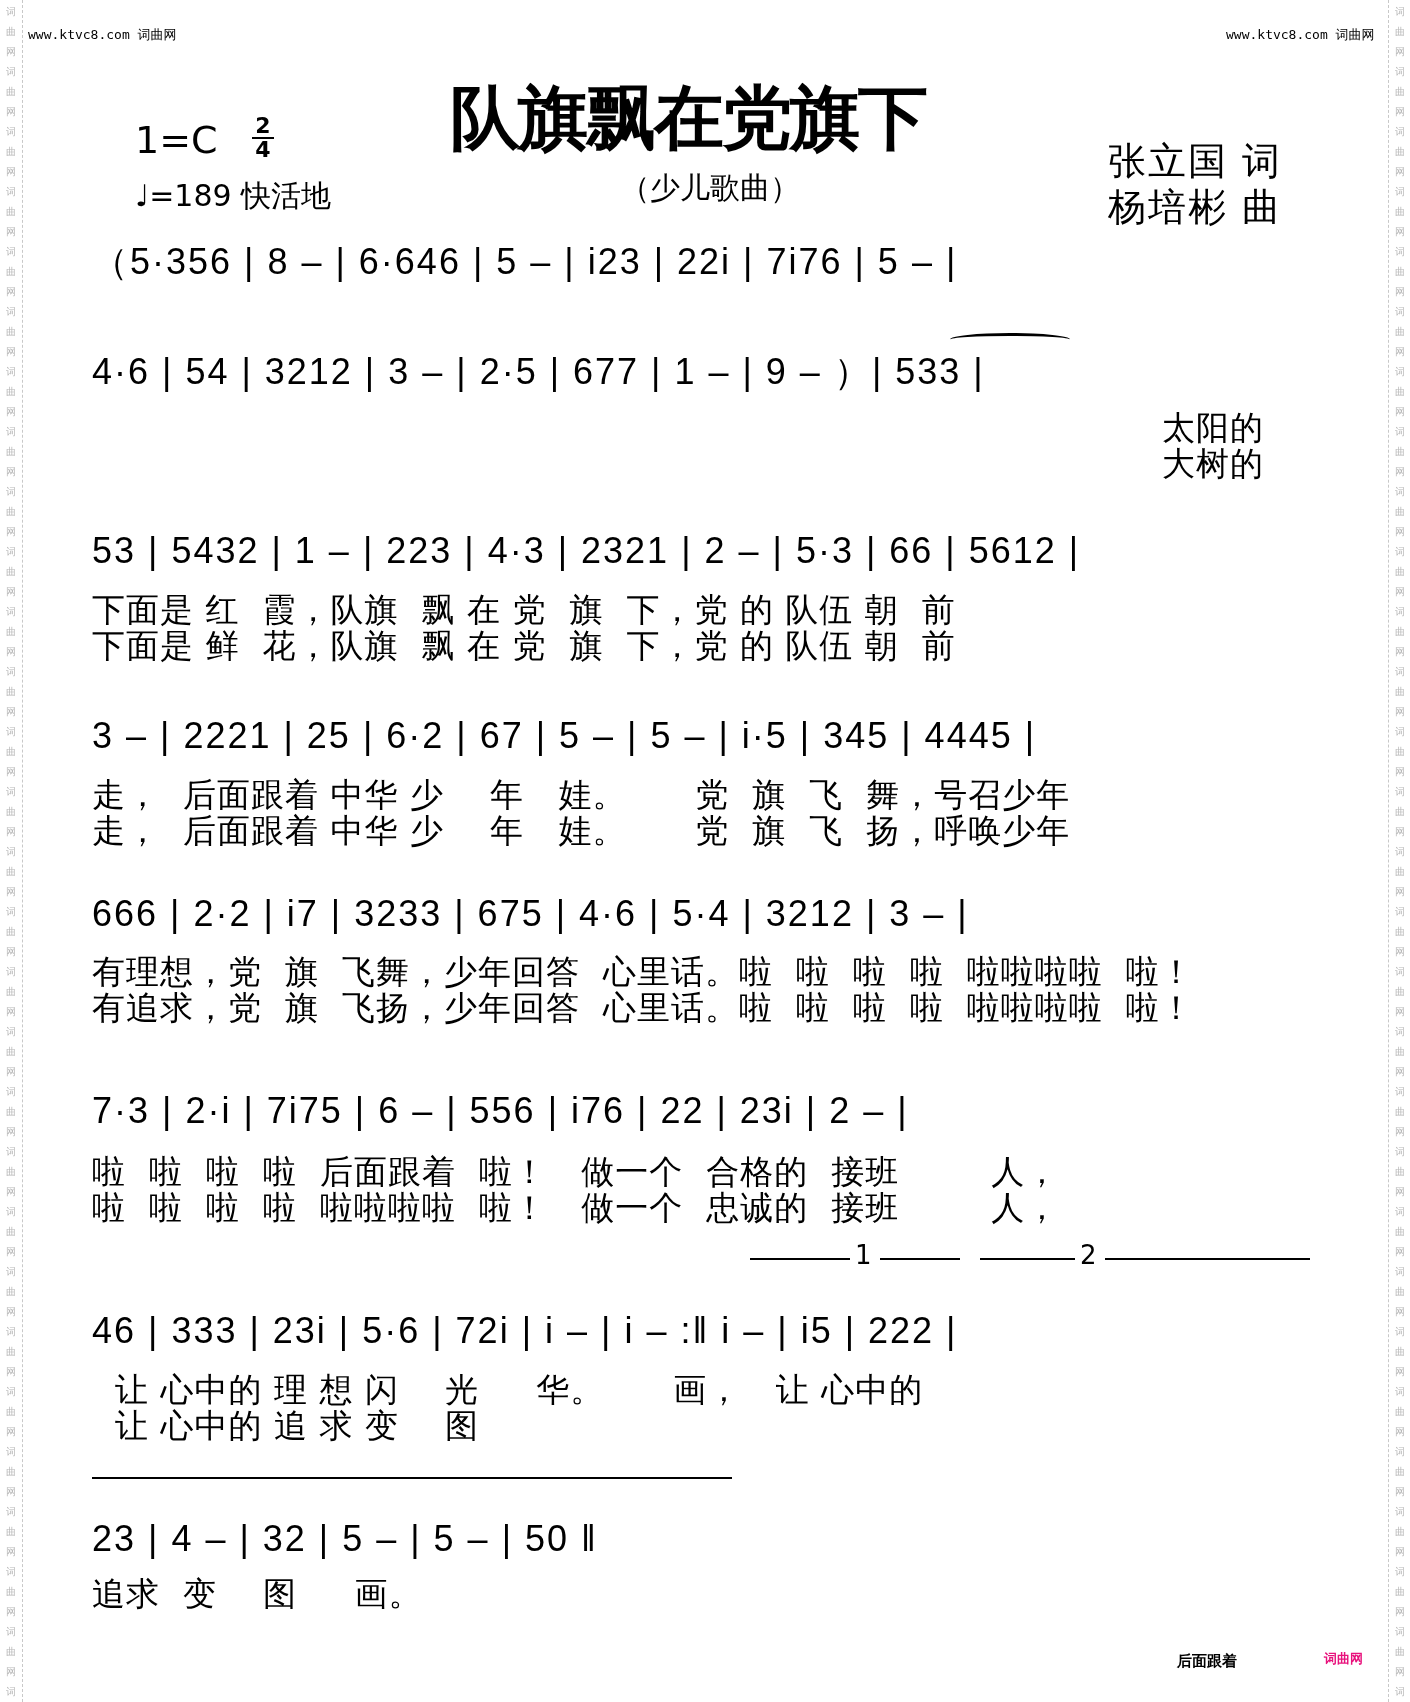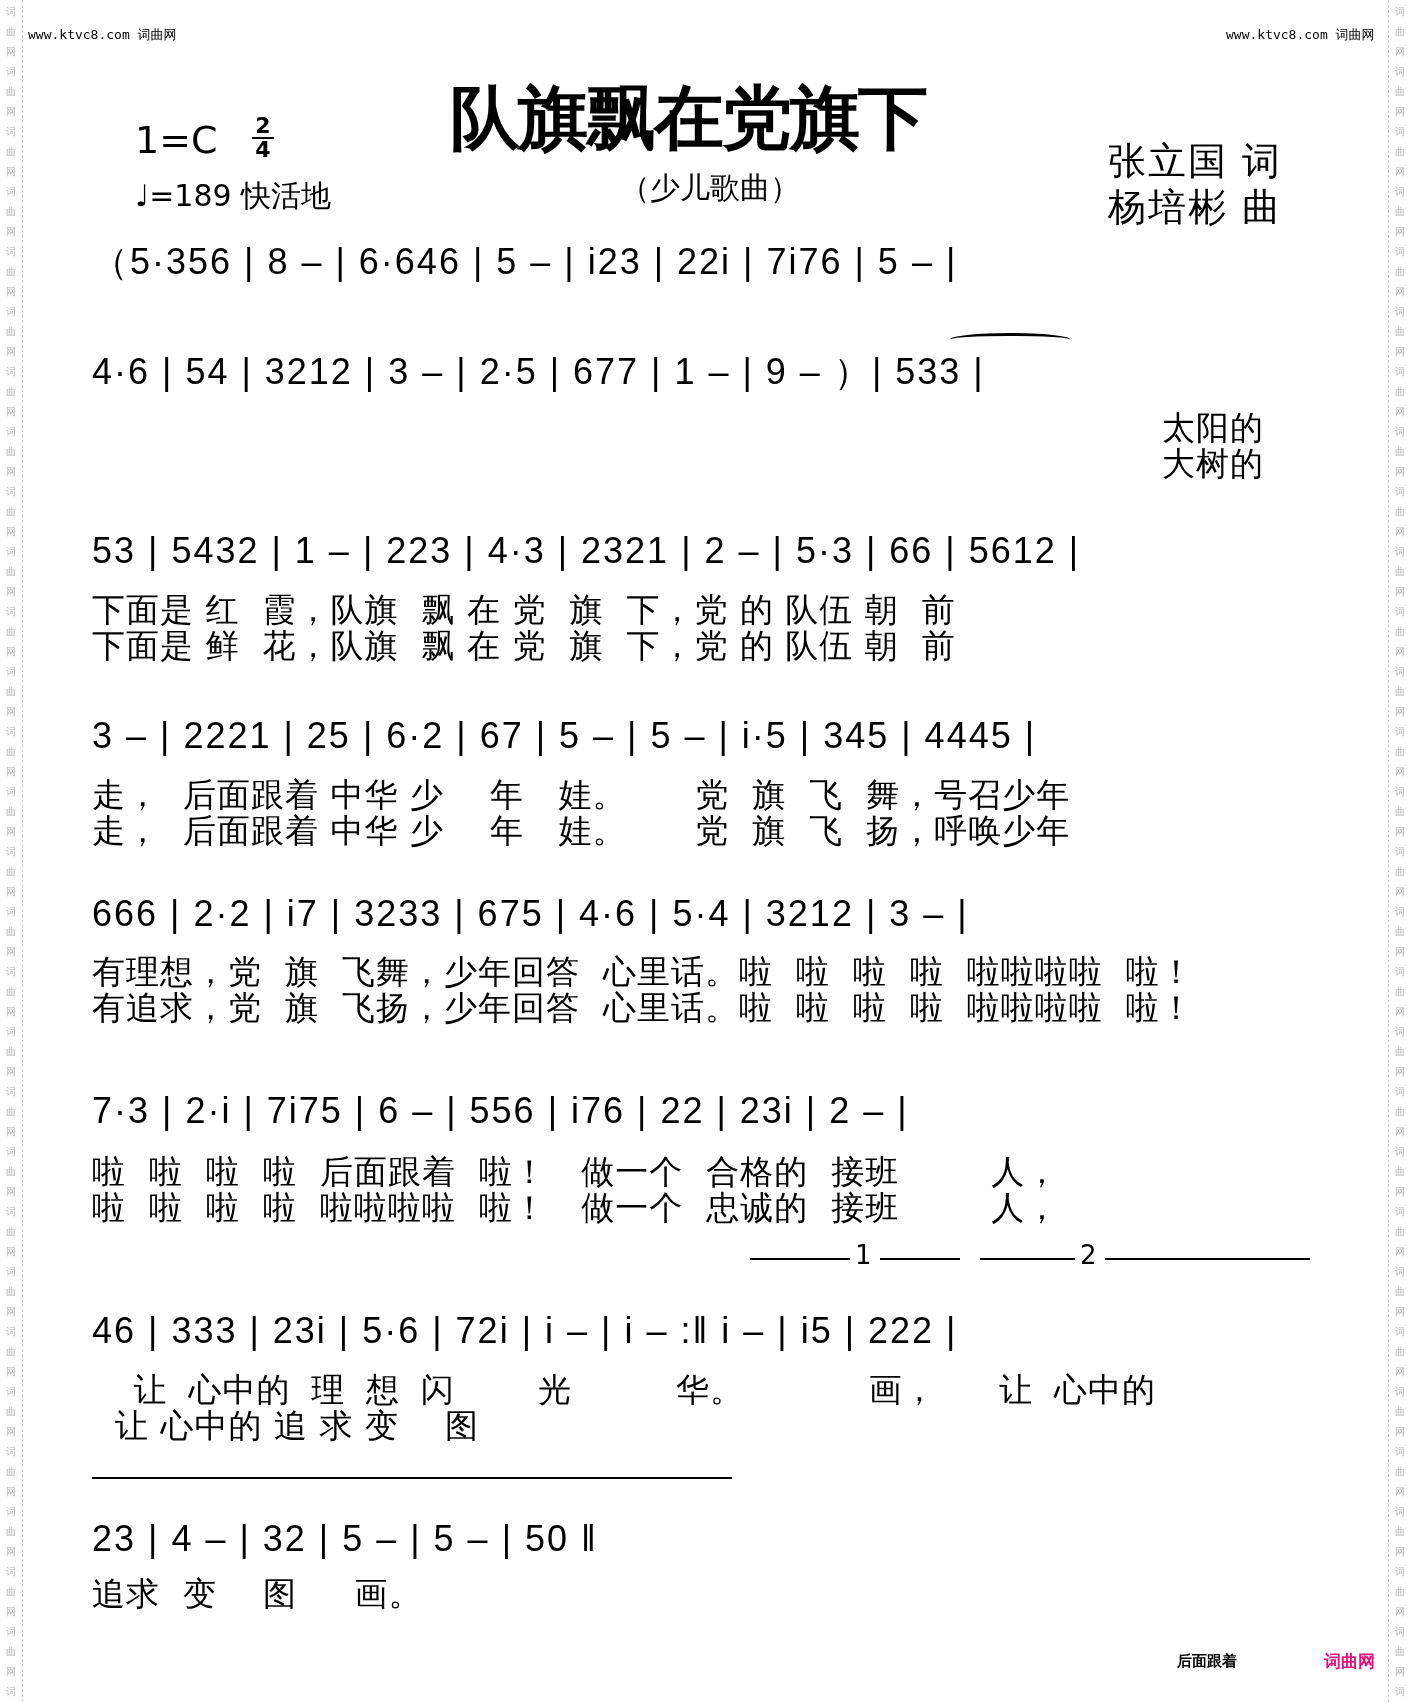--- a/index.html
+++ b/index.html
@@ -14,21 +14,21 @@
   .subtitle { position:absolute; left:620px; top:168px; font-size:30px; font-family:"DejaVu Serif","Liberation Serif",serif; }
   .key { position:absolute; left:135px; top:118px; font-size:38px; }
   .frac { position:absolute; left:252px; top:116px; font-size:22px; font-weight:bold; line-height:20px; text-align:center; }
   .frac .line { border-top:2px solid #000; width:22px; margin:1px 0; }
   .tempo { position:absolute; left:135px; top:176px; font-size:30px; }
   .credits { position:absolute; left:1108px; top:138px; font-size:38px; line-height:46px; letter-spacing:2px; }
   .row { position:absolute; left:92px; right:100px; font-size:36px; white-space:pre; }
   .notes { font-family:"Liberation Sans","DejaVu Sans",sans-serif; letter-spacing:2px; }
   .lyric { position:absolute; left:92px; font-size:33px; font-family:"DejaVu Serif","Liberation Serif",serif; white-space:pre; letter-spacing:1px; }
   .footer-src { position:absolute; left:1177px; top:1652px; font-size:15px; font-weight:bold; }
-  .footer-site { position:absolute; left:1324px; top:1650px; font-size:17px; font-weight:bold; }
+  .footer-site { position:absolute; left:1324px; top:1650px; font-size:13px; font-weight:bold; }
   .volta { position:absolute; font-size:26px; }
   .volta .ln { position:absolute; border-top:2px solid #000; }
   .curve { position:absolute; border-top:3px solid #000; border-radius:50% 50% 0 0; height:10px; }
 </style>
 </head>
 <body>
 
 <div class="side left" id="wmL">
     <span class="wm" style="top: 4px;">词</span>
     <span class="wm" style="top: 24px;">曲</span>
@@ -252,21 +252,21 @@
   <span class="ln" style="left:0; top:18px; width:100px;"></span>
   <span style="position:absolute; left:105px; top:0;">1</span>
   <span class="ln" style="left:130px; top:18px; width:80px;"></span>
 </div>
 <div class="volta" style="left:980px; top:1240px;">
   <span class="ln" style="left:0; top:18px; width:95px;"></span>
   <span style="position:absolute; left:100px; top:0;">2</span>
   <span class="ln" style="left:125px; top:18px; width:205px;"></span>
 </div>
 <div class="row notes" style="top:1310px;">46 | 333 | 23i | 5·6 | 72i | i – | i – :‖ i – | i5 | 222 |</div>
-<div class="lyric" style="top:1368px;font-family:Liberation Mono, monospace;">  让 心中的 理 想 闪    光     华。      画，   让 心中的</div>
+<div class="lyric" style="top:1368px;">  让 心中的 理 想 闪    光     华。      画，   让 心中的</div>
 <div class="lyric" style="top:1404px;">  让 心中的 追 求 变    图</div>
 
 <div class="ln" style="position:absolute; left:92px; top:1477px; width:640px; border-top:2px solid #000;"></div>
 <div class="row notes" style="top:1518px;">23 | 4 – | 32 | 5 – | 5 – | 50 ‖</div>
 <div class="lyric" style="top:1572px;">追求  变    图     画。</div>
 
 <div class="footer-src">后面跟着</div>
 <div class="footer-site" style="color:#e8127c;">词曲网</div>
 
 </body></html>

